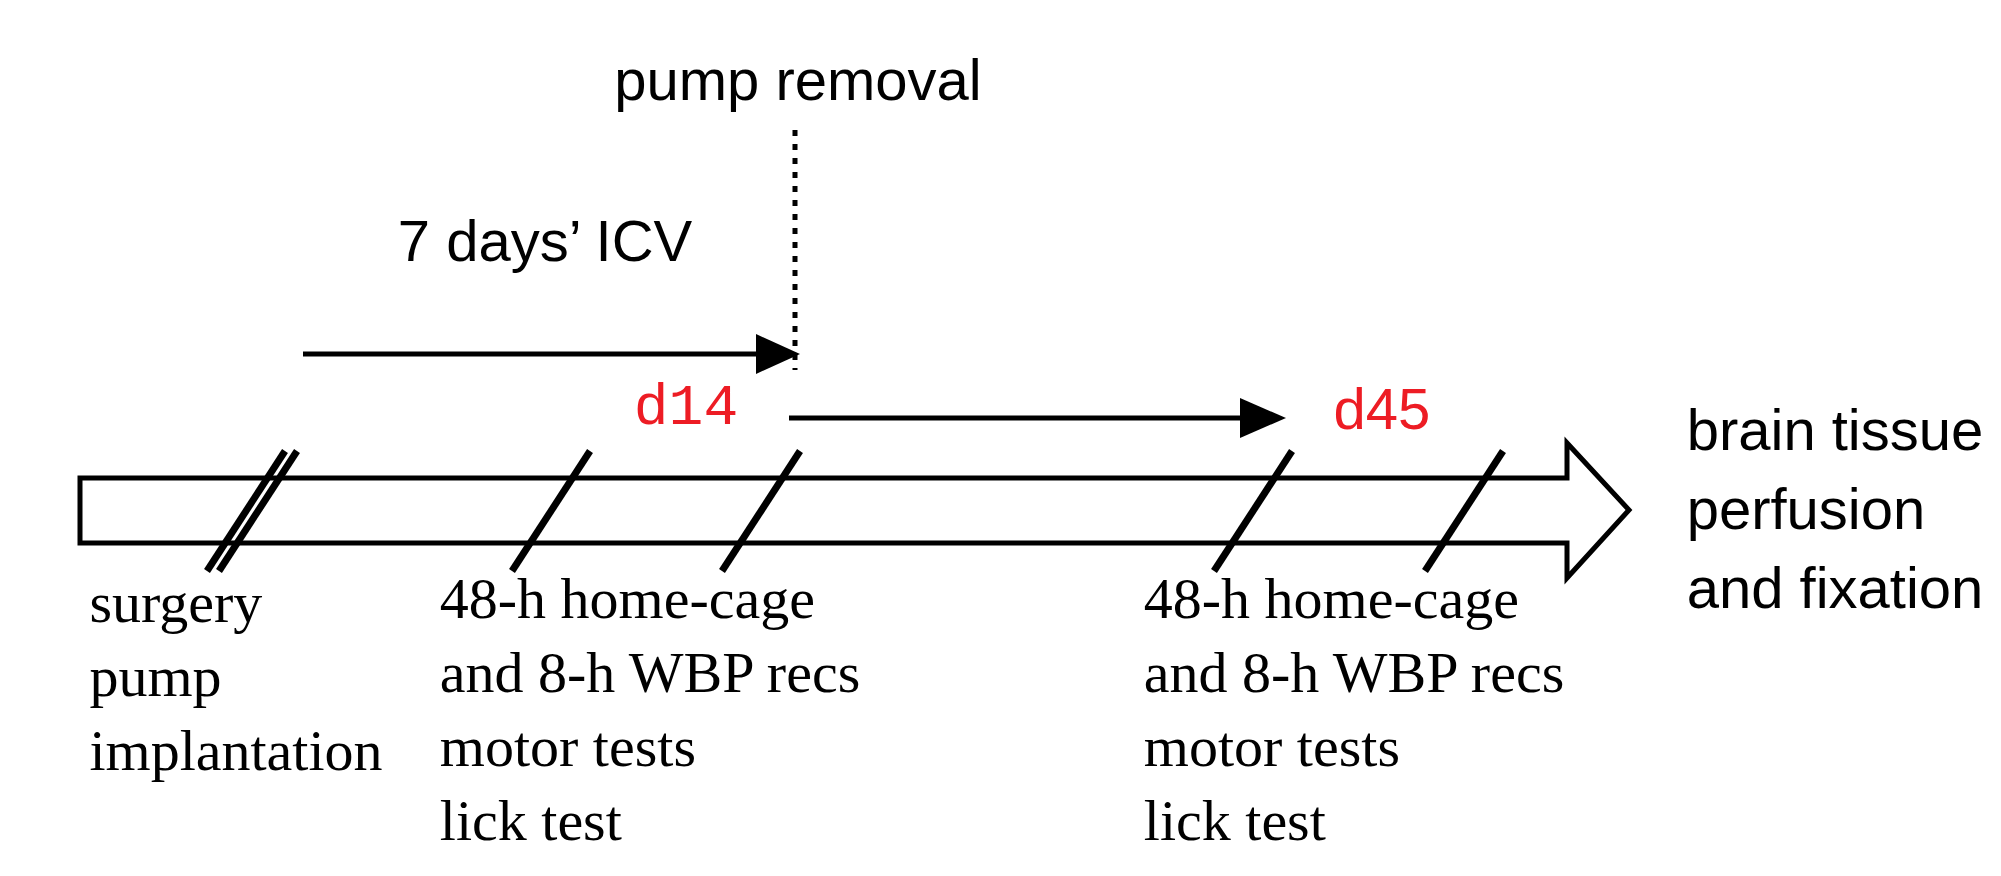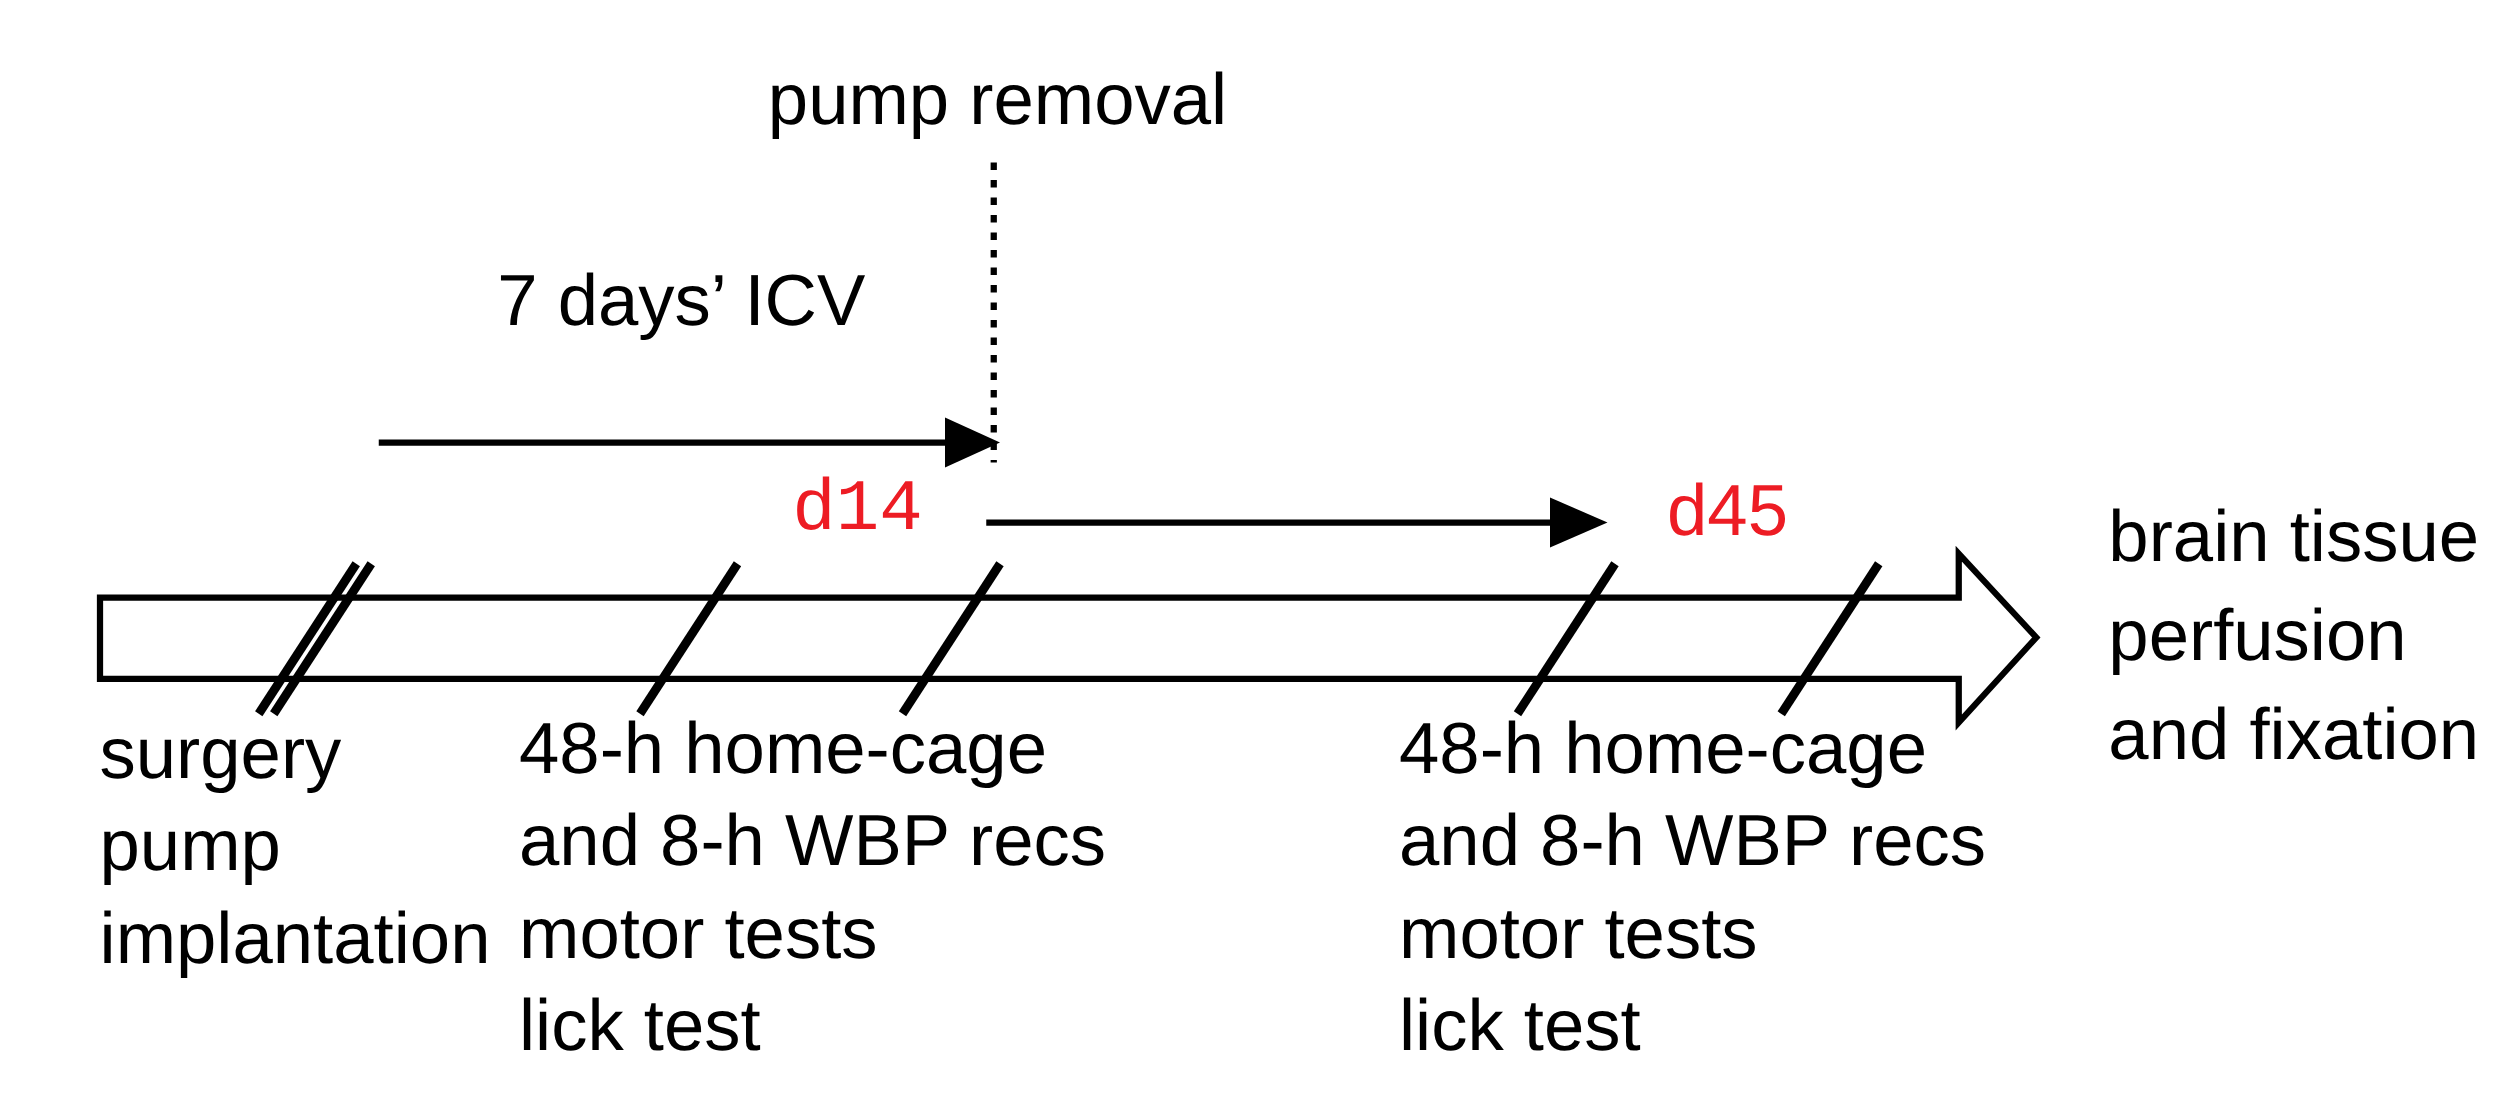--- a/index.html
+++ b/index.html
@@ -17,21 +17,21 @@
   }
   .label {
     position:absolute;
     transform:translateX(-50%);
     text-align:left;
     font-size:58px;
     line-height:66px;
     white-space:nowrap;
     color:#000000;
   }
-  .multi   { line-height:74px; }
+  .multi   { line-height:74px;font-family:Liberation Serif, serif; }
   .spread  { line-height:80px; }
   .endtext { line-height:79px; }
   .red     { color:#ed1c24; }
 </style>
 </head>
 <body>
 
 <div class="canvas">
 
   <svg class="layer" viewBox="0 0 2001 876" aria-hidden="true">

